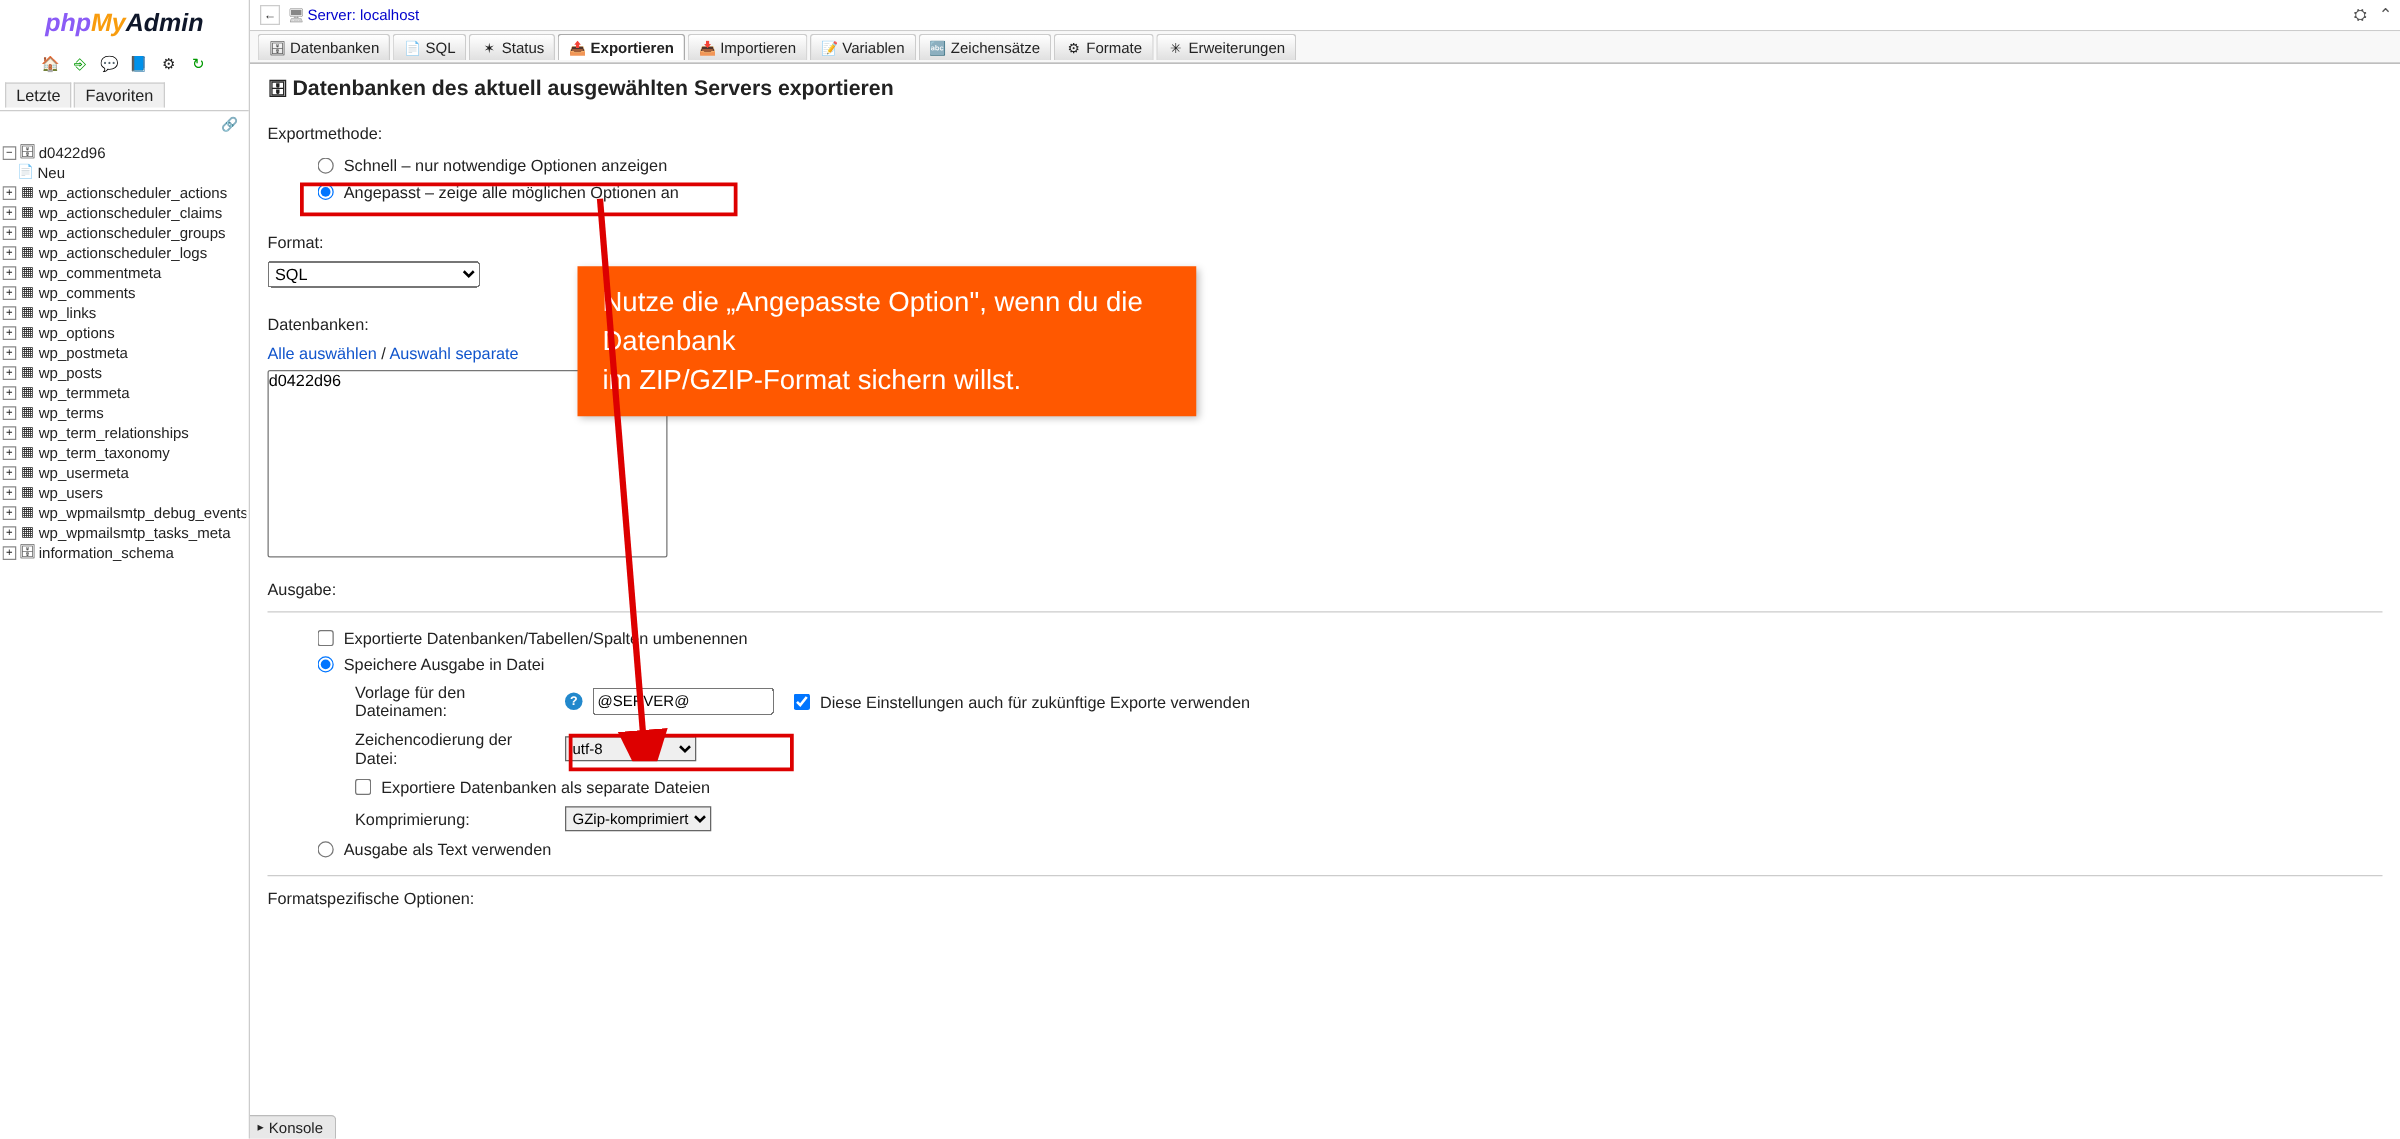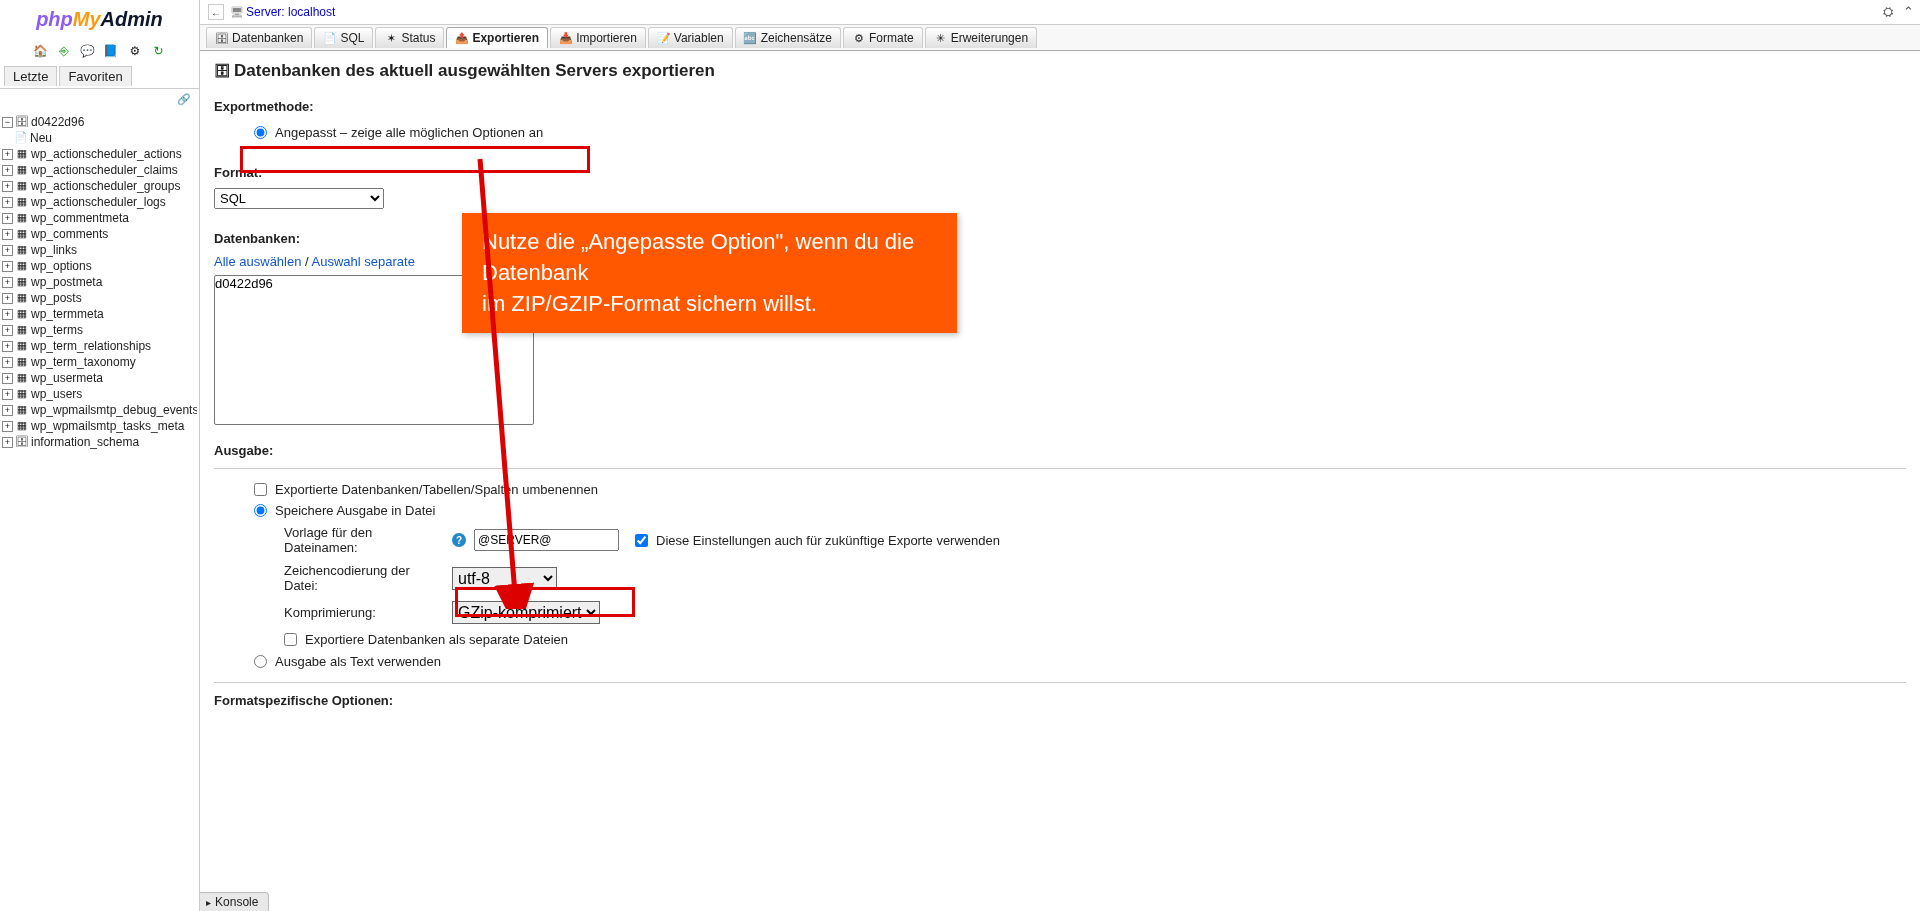--- a/index.html
+++ b/index.html
@@ -31,36 +31,36 @@
 .server-icon { color: #888; margin-right: 2px; font-size: 11px; }
 .top-right-icons { position: absolute; top: 4px; right: 6px; font-size: 13px; color: #555; }
 .top-right-icons span { margin-left: 6px; cursor: pointer; }
 .main-tabs { display: flex; padding: 2px 6px; border-bottom: 1px solid #aaa; background: #f8f8f8; font-size: 12px; }
 .main-tab { padding: 3px 8px; border: 1px solid #ccc; border-bottom: none; margin-right: 2px; cursor: pointer; display: flex; align-items: center; background: linear-gradient(#fff, #e0e0e0); border-radius: 3px 3px 0 0; }
 .main-tab.active { background: #fff; border-color: #aaa; font-weight: bold; }
 .main-tab .tab-icon { width: 14px; height: 14px; margin-right: 3px; font-size: 11px; display: inline-flex; align-items: center; justify-content: center; }
 .content { flex: 1; padding: 10px 14px; overflow-y: auto; position: relative; }
 .page-title { font-size: 17px; font-weight: bold; margin-bottom: 18px; display: flex; align-items: center; }
 .page-title-icon { width: 16px; height: 16px; margin-right: 4px; font-size: 13px; }
-.section-label { font-weight: bold; margin: 8px 0; }
+.section-label { font-weight: normal; margin: 8px 0; }
 .radio-row { display: flex; align-items: center; padding: 3px 0 3px 40px; }
 .radio-row input { margin-right: 8px; }
 .highlight-box1 { position: absolute; border: 3px solid #d00; pointer-events: none; }
 .format-select { width: 170px; font-size: 13px; padding: 1px; }
 .db-links { margin: 6px 0; }
 .db-links a { color: #1155cc; text-decoration: none; cursor: pointer; }
 .db-select { width: 320px; height: 150px; font-size: 13px; }
 .output-section { margin-top: 18px; }
 .output-row { display: flex; align-items: center; padding: 3px 0 3px 40px; }
 .output-row input[type=radio], .output-row input[type=checkbox] { margin-right: 8px; }
 .sub-options { padding-left: 70px; }
 .sub-row { display: flex; align-items: center; padding: 4px 0; gap: 8px; }
 .sub-row label { width: 160px; }
 .text-input { width: 145px; font-size: 12px; padding: 2px; }
-.select-sm { font-size: 16px; padding: 1px; border: 1px solid #666; }
+.select-sm { font-size: 12px; padding: 1px; border: 1px solid #666; }
 .help-icon { width: 14px; height: 14px; border-radius: 50%; background: #28c; color: #fff; font-size: 10px; display: inline-flex; align-items: center; justify-content: center; font-weight: bold; }
 .future-check { margin-left: 8px; }
 .skip-row { padding: 6px 0; }
 .skip-input { width: 50px; margin: 0 6px; }
 .callout { position: absolute; background: #ff5800; color: #fff; font-size: 22px; padding: 14px 20px; line-height: 1.4; box-shadow: 2px 2px 6px rgba(0,0,0,0.25); z-index: 5; }
 .arrow-svg { position: absolute; pointer-events: none; z-index: 6; }
 .console-bar { position: absolute; bottom: 0; left: 200px; background: #e8e8e8; border-top: 1px solid #bbb; border-right: 1px solid #bbb; padding: 2px 10px 2px 6px; font-size: 12px; display: flex; align-items: center; border-radius: 0 4px 0 0; }
 .console-arrow { margin-right: 4px; font-size: 10px; }
 hr { border: none; border-top: 1px solid #ccc; margin: 10px 0; }
 </style>
@@ -291,20 +291,24 @@
         </div>
       </div>
 
     <div class="content">
       <div class="page-title">
         <span class="page-title-icon">🗄</span>
         <span>Datenbanken des aktuell ausgewählten Servers exportieren</span>
       </div>
 
       <div class="section-label">Exportmethode:</div>
+      <div class="radio-row">
+        <input type="radio" name="method" style="">
+        <label>Schnell – nur notwendige Optionen anzeigen</label>
+      </div>
       <div class="radio-row" style="position:relative">
         <input type="radio" name="method" checked="" style="">
         <label>Angepasst – zeige alle möglichen Optionen an</label>
       </div>
 
       <div class="section-label" style="margin-top:22px">Format:</div>
       <select class="format-select">
         <option>SQL</option>
       </select>
 
@@ -333,29 +337,29 @@
           <input class="text-input" value="@SERVER@" style="">
           <input type="checkbox" checked="" class="future-check" style="">
           <span>Diese Einstellungen auch für zukünftige Exporte verwenden</span>
         </div>
         <div class="sub-row">
           <label>Zeichencodierung der Datei:</label>
           <select class="select-sm" style="width:105px">
             <option>utf-8</option>
           </select>
         </div>
+        <div class="sub-row" style="padding-left:0; margin-left:-70px; padding-left:40px">
+          <input type="checkbox" style="margin-left: 30px;">
+          <span>Exportiere Datenbanken als separate Dateien</span>
+        </div>
         <div class="sub-row">
           <label>Komprimierung:</label>
           <select class="select-sm">
             <option>GZip-komprimiert</option>
           </select>
-        </div>
-        <div class="sub-row" style="padding-left:0; margin-left:-70px; padding-left:40px">
-          <input type="checkbox" style="margin-left: 30px;">
-          <span>Exportiere Datenbanken als separate Dateien</span>
         </div>
       </div>
       <div class="output-row">
         <input type="radio" name="output" style="">
         <label>Ausgabe als Text verwenden</label>
       </div>
       <hr>
       <div class="section-label">Formatspezifische Optionen:</div>
 
       

